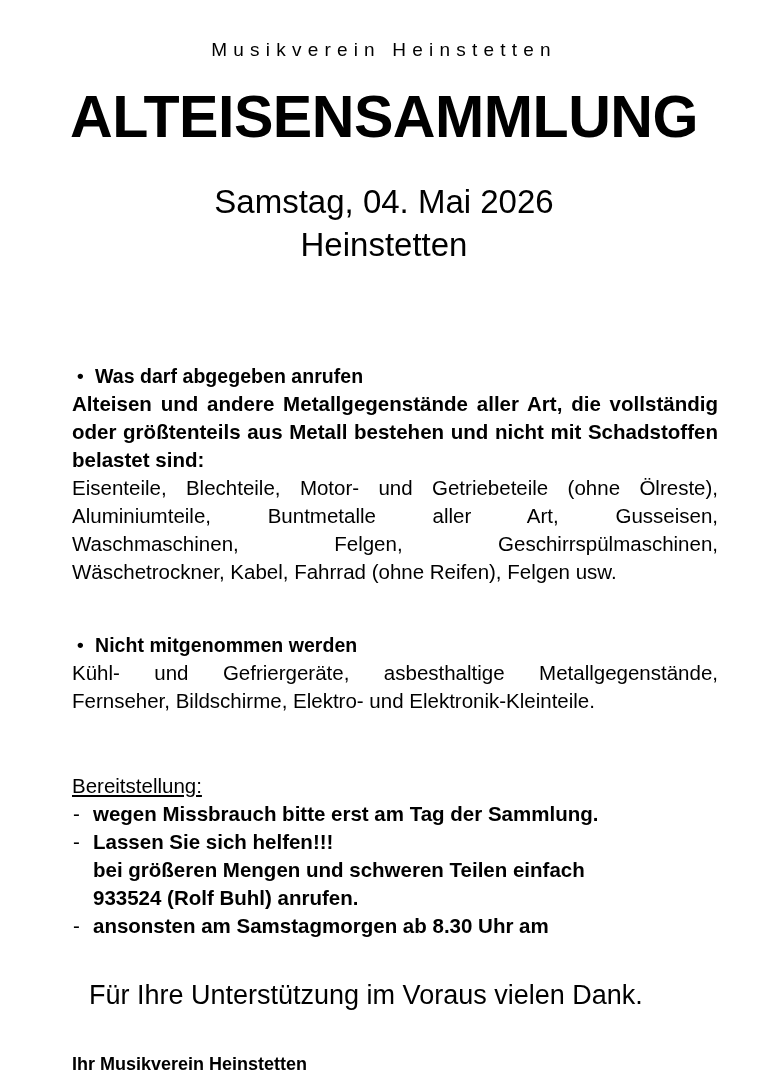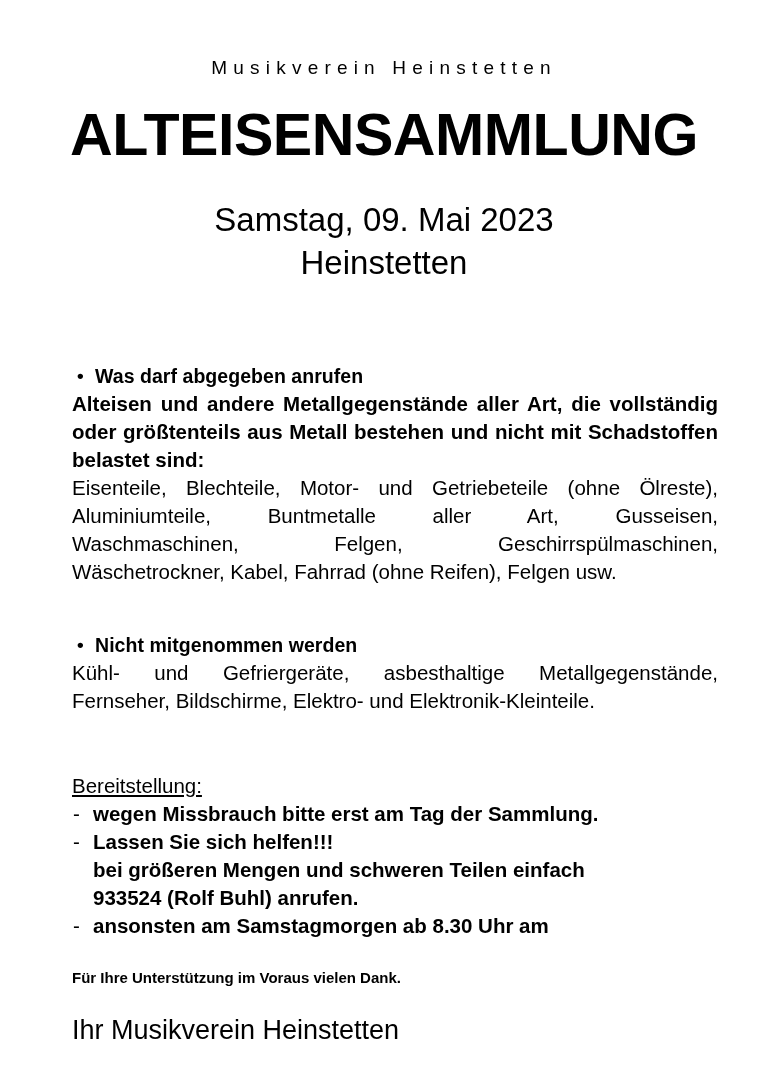--- a/index.html
+++ b/index.html
@@ -22,21 +22,21 @@
     overflow: hidden;
     box-sizing: border-box;
   }
 
   
   .masthead {
     text-align: center;
     font-size: 19px;
     font-weight: 400;
     letter-spacing: 6.2px;
-    padding-top: 58px;
+    padding-top: 40px;
     line-height: 1.1;
     white-space: nowrap;
   }
 
   .main-title {
     text-align: center;
     font-size: 60px;
     font-weight: 700;
     letter-spacing: -0.5px;
     margin-top: 26px;
@@ -140,43 +140,43 @@
     font-size: 20.5px;
     line-height: 28px;
   }
   .sub-line {
     display: block;
     font-weight: 700;
   }
   .thin-dot { font-weight: 400; }
 
   .closing {
-    font-size: 15px;
-    font-weight: 700;
-    line-height: 28px;
-    margin: 0;
+    font-size: 27px;
+    font-weight: 400;
+    line-height: 28px;
+    margin: 17px;
   }
   .signature {
-    font-size: 27px;
-    font-weight: 400;
+    font-size: 18px;
+    font-weight: 700;
     line-height: 28px;
     margin: 0;
   }
 </style>
 </head>
 <body>
 
 <div class="page">
 
   <div class="masthead">Musikverein Heinstetten</div>
 
   <div class="main-title">ALTEISENSAMMLUNG</div>
 
   <div class="subtitle-block">
-    <span class="subtitle-line">Samstag, 09. Mai 2023</span>
+    <span class="subtitle-line">Samstag, 04. Mai 2026</span>
     <span class="subtitle-line">Heinstetten</span>
   </div>
 
   <div class="body-col">
 
     <div class="sect">
       <div class="bullet-head">
         <span class="dot">•</span>
         <span>Was darf abgegeben anrufen</span>
       </div>

